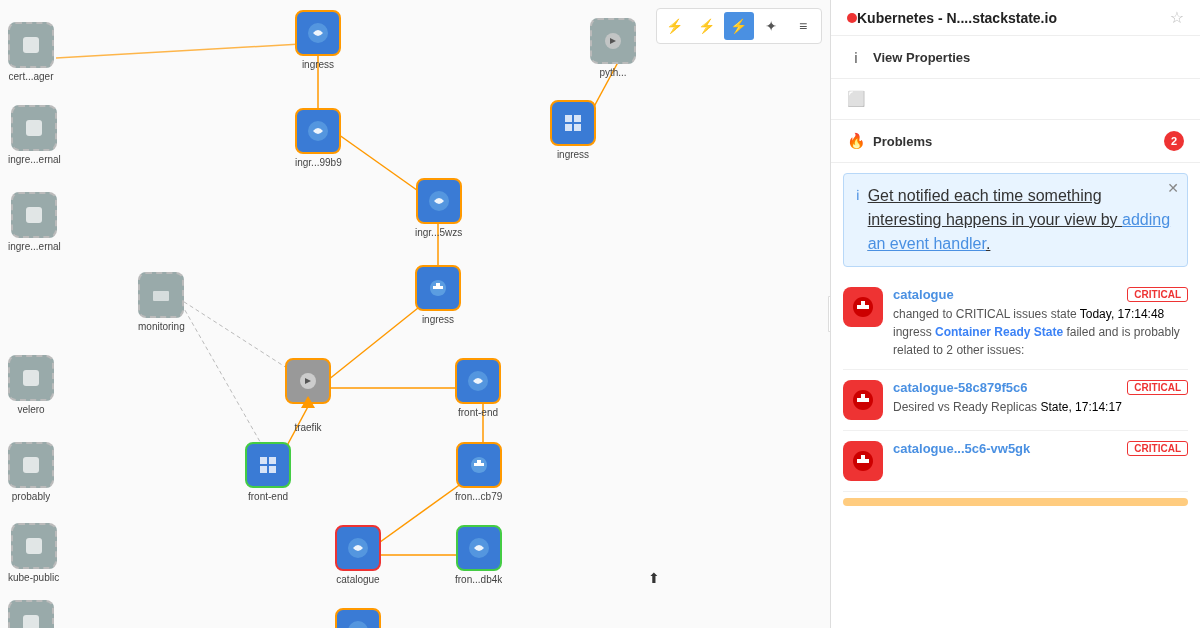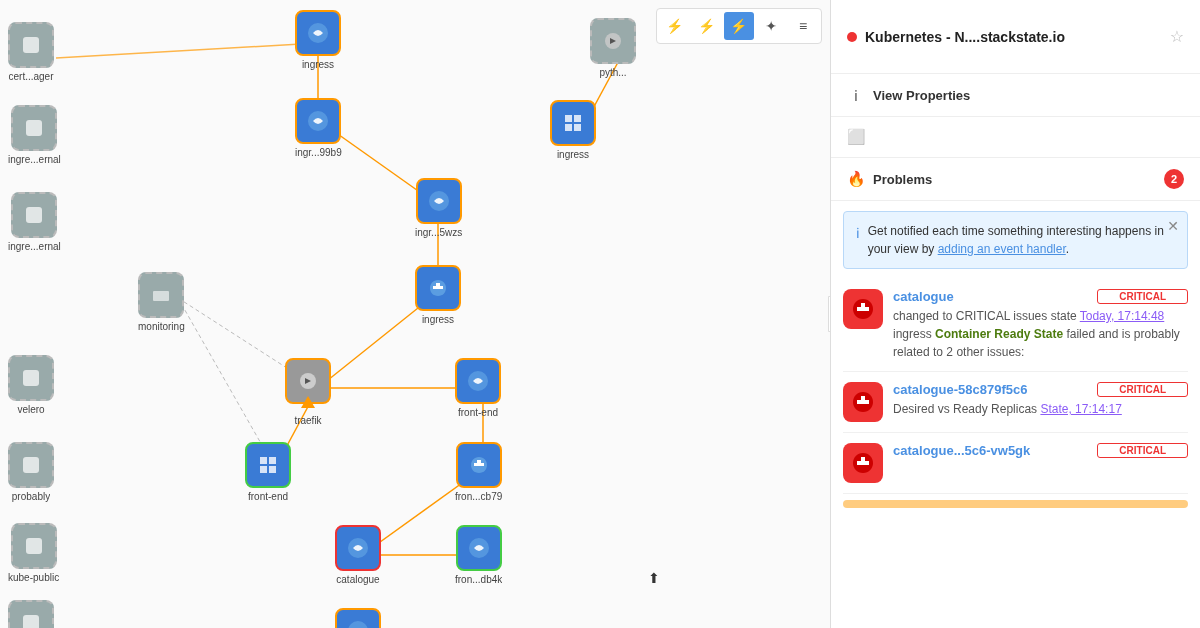--- a/index.html
+++ b/index.html
@@ -110,22 +110,22 @@
       border-left: 1px solid #ddd;
       display: flex;
       flex-direction: column;
       overflow: hidden;
       position: relative;
     }
 
     .panel-header {
       display: flex;
       align-items: center;
-      gap: 8px;
-      padding: 27px 16px;
+      gap: 0;
+      padding: 8px 16px;
       border-bottom: 1px solid #eee;
     }
     .panel-header .dot {
       width: 10px; height: 10px;
       border-radius: 50%;
       background: #e33;
       flex-shrink: 0;
     }
     .panel-header-title {
       font-size: 14px;
@@ -183,23 +183,24 @@
       gap: 8px;
       position: relative;
     }
     .info-banner-icon {
       color: #4a90e2;
       font-size: 14px;
       flex-shrink: 0;
       margin-top: 1px;
     }
     .info-banner-text {
-      font-size: 12px;
+      font-size: 16px;
       color: #333;
       line-height: 1.5;
+      text-decoration: underline;
     }
     .info-banner-link {
       color: #4a90e2;
       text-decoration: underline;
       cursor: pointer;
     }
     .info-banner-close {
       position: absolute;
       top: 6px;
       right: 8px;
@@ -248,32 +249,32 @@
       color: #4a90e2;
       text-decoration: none;
       cursor: pointer;
     }
     .critical-badge {
       background: white;
       border: 1.5px solid #e33;
       color: #e33;
       font-size: 10px;
       font-weight: 700;
-      padding: 1px 21px;
+      padding: 1px 6px;
       border-radius: 3px;
       white-space: nowrap;
       margin-left: auto;
     }
     .problem-desc {
       font-size: 12px;
       color: #555;
       line-height: 1.5;
     }
-    .problem-desc .highlight { font-weight: bold; color: #4d7c0f; }
-    .problem-desc .link { color: #8b5cf6; text-decoration: underline; cursor: pointer; }
+    .problem-desc .highlight { font-weight: bold; color: #3b82f6; }
+    .problem-desc .link { color: #000000; cursor: pointer; }
   </style>
 </head>
 <body>
 
 <div class="topology-area">
 
   <svg class="lines-svg">
 
     <line x1="56" y1="58" x2="318" y2="43" stroke="#f90" stroke-width="1.5" opacity="0.7"></line>
 
@@ -371,21 +372,21 @@
   <div class="node" style="left:295px;top:10px">
     <div class="node-icon border-orange" style="background:#3a7bd5">
       <svg width="26" height="26" viewBox="0 0 26 26">
           <circle cx="13" cy="13" r="10" fill="#5b9de1" opacity="0.8"></circle>
           <path d="M8 13 Q13 7 18 13 Q13 19 8 13Z" fill="white" opacity="0.9"></path>
         </svg>
     </div>
     <span class="node-label">ingress</span>
   </div>
 
-  <div class="node" style="left:295px;top:98px">
+  <div class="node" style="left:295px;top:108px">
     <div class="node-icon border-orange" style="background:#3a7bd5">
       <svg width="26" height="26" viewBox="0 0 26 26">
           <circle cx="13" cy="13" r="10" fill="#5b9de1" opacity="0.8"></circle>
           <path d="M8 13 Q13 7 18 13 Q13 19 8 13Z" fill="white" opacity="0.9"></path>
         </svg>
     </div>
     <span class="node-label">ingr...99b9</span>
   </div>
 
   <div class="node" style="left:415px;top:178px">
@@ -411,21 +412,21 @@
   <div class="node" style="left:285px;top:358px">
     <div style="position:relative">
       <div class="node-icon border-orange" style="background:#999">
         <svg width="26" height="26" viewBox="0 0 26 26">
             <circle cx="13" cy="13" r="8" fill="#ccc"></circle>
             <path d="M10 10 L16 13 L10 16Z" fill="#555"></path>
           </svg>
       </div>
       <div style="position:absolute;bottom:-4px;left:50%;transform:translateX(-50%);width:0;height:0;border-left:7px solid transparent;border-right:7px solid transparent;border-bottom:12px solid #f90;"></div>
     </div>
-    <span class="node-label" style="margin-top:8px">traefik</span>
+    <span class="node-label" style="margin-top:15px">traefik</span>
   </div>
 
   <div class="node" style="left:455px;top:358px">
     <div class="node-icon border-orange" style="background:#3a7bd5">
       <svg width="26" height="26" viewBox="0 0 26 26">
           <circle cx="13" cy="13" r="10" fill="#5b9de1" opacity="0.8"></circle>
           <path d="M8 13 Q13 7 18 13 Q13 19 8 13Z" fill="white" opacity="0.9"></path>
         </svg>
     </div>
     <span class="node-label">front-end</span>

